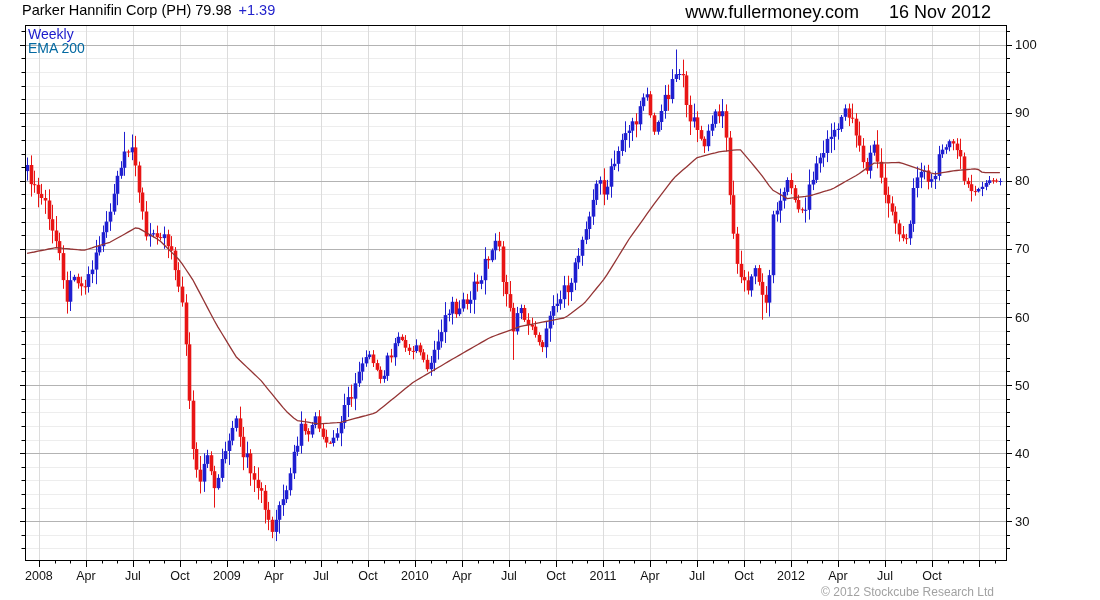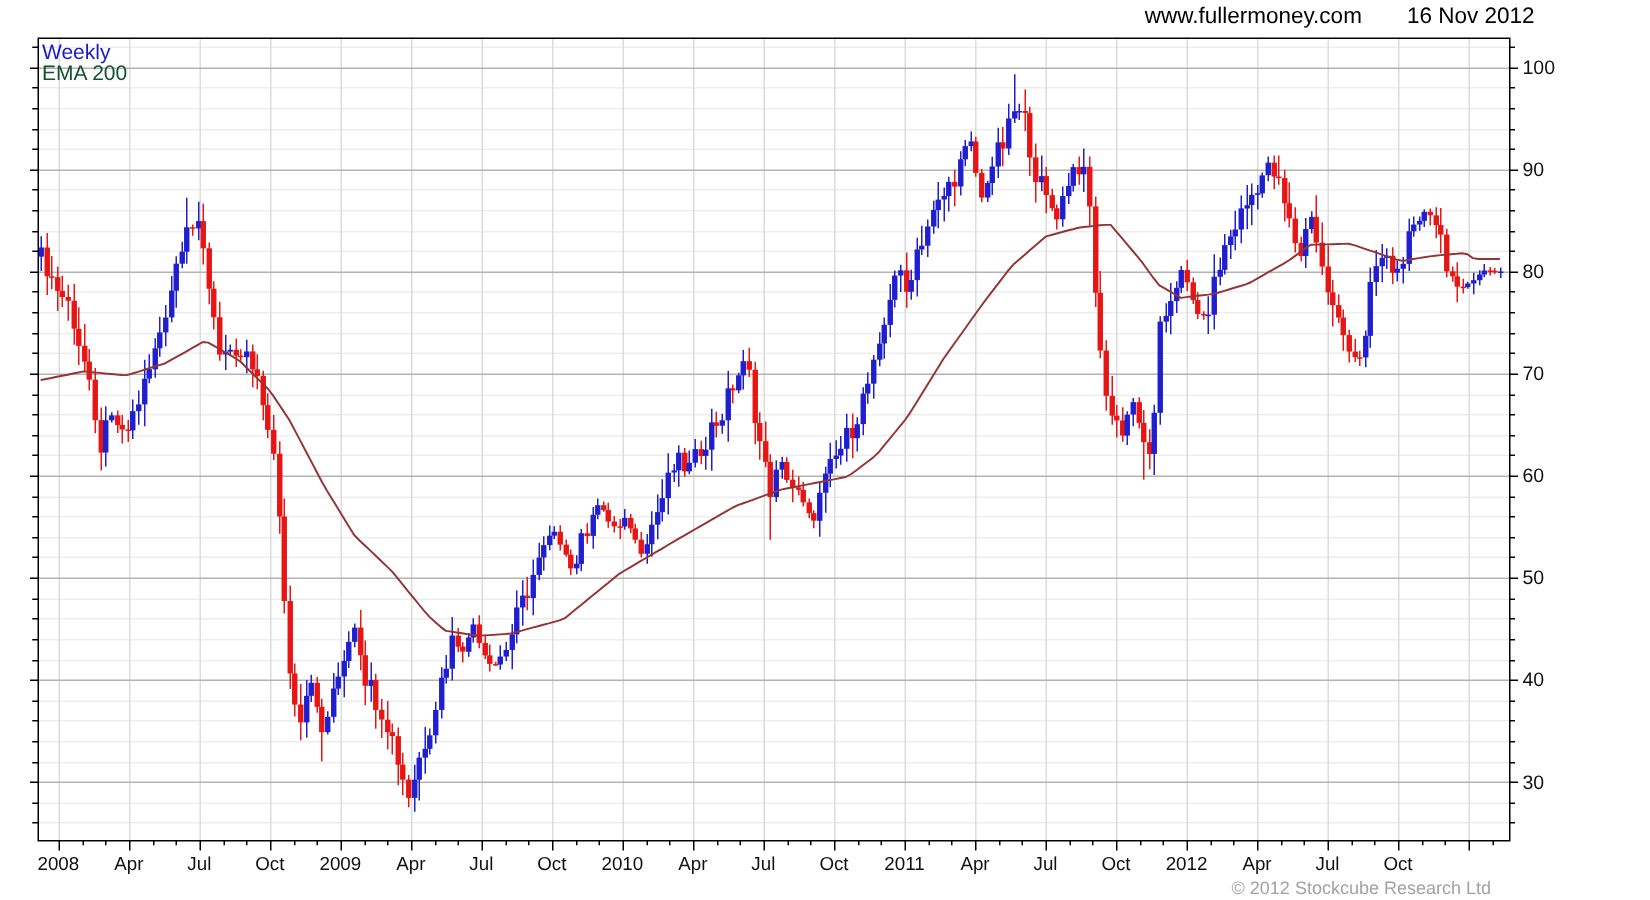--- a/index.html
+++ b/index.html
@@ -1,33 +1,34 @@
 <!DOCTYPE html>
 <html><head>
 <meta charset="utf-8">
 <style>
   html,body{margin:0;padding:0;background:#fff;}
   body{width:1100px;height:600px;position:relative;overflow:hidden;
        font-family:"Liberation Sans",sans-serif;-webkit-font-smoothing:none;}
   #header{position:absolute;top:0;left:0;width:1100px;height:22px;z-index:5;}
   #title{position:absolute;left:22px;top:2px;font-size:14.5px;color:#000;white-space:nowrap;}
   #change{color:#2222cc;margin-left:7px;}
-  #hdr-right{position:absolute;right:77px;top:2px;font-size:15px;color:#000;
+  #hdr-right{position:absolute;right:109px;top:2px;font-size:18px;color:#000;
              display:flex;gap:30px;white-space:nowrap;}
   #legend{position:absolute;left:28px;top:27px;z-index:5;line-height:14px;font-size:14px;}
   #legend .tf{color:#1a1acc;display:block;}
-  #legend .ema{color:#14532d;display:block;}
+  #legend .ema{color:#0369a1;display:block;}
   #chart-host{position:absolute;left:0;top:0;width:1100px;height:600px;z-index:1;}
   #copyright{position:absolute;right:106px;top:585px;font-size:12px;color:#a2a2a2;z-index:5;}
   svg text{font-family:"Liberation Sans",sans-serif;}
 </style>
 </head>
 <body>
 
 <div id="header">
+  <div id="title"><span>Parker Hannifin Corp (PH) 79.98</span><span id="change">+1.39</span></div>
   <div id="hdr-right">
     <span>www.fullermoney.com</span>
     <span>16 Nov 2012</span>
   </div>
 </div>
 
 <div id="legend">
   <span class="tf">Weekly</span>
   <span class="ema">EMA 200</span>
 </div>

